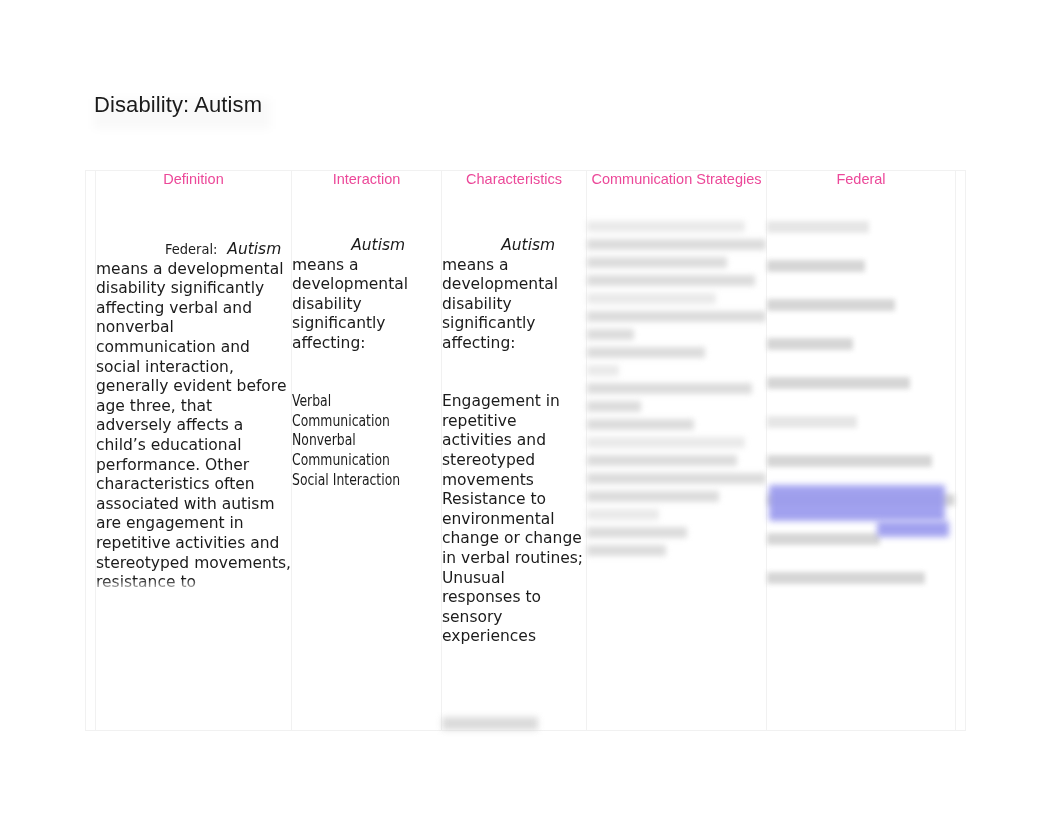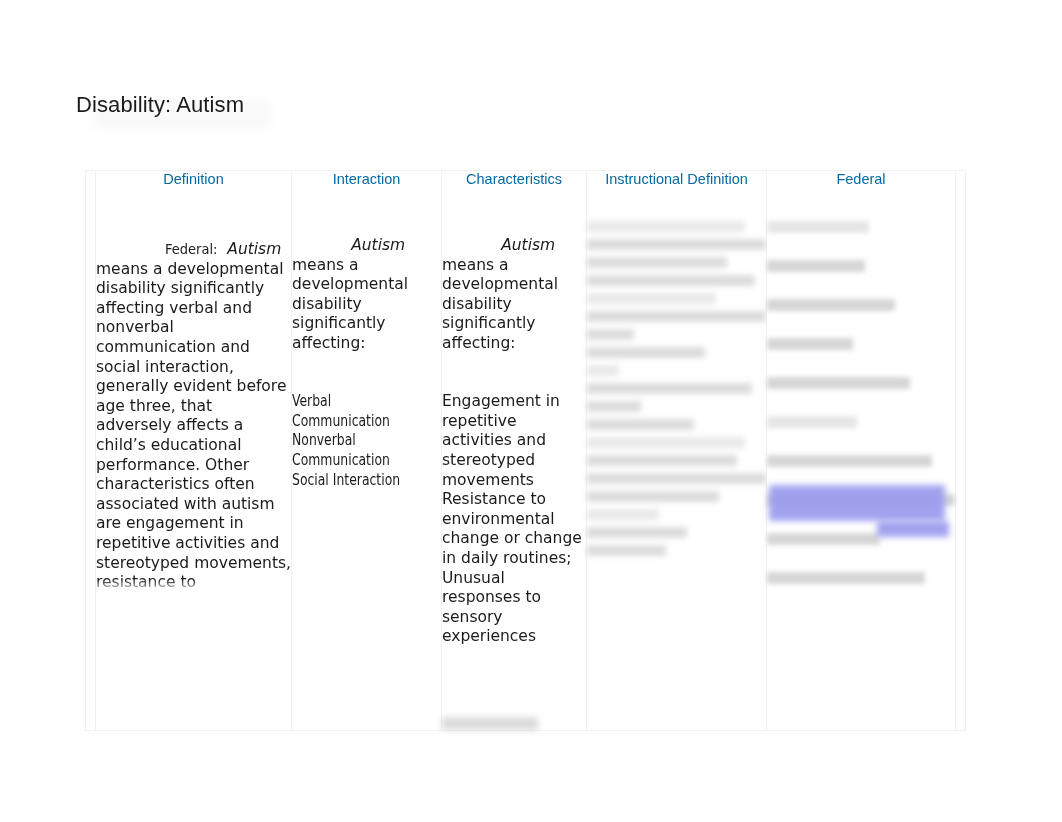--- a/index.html
+++ b/index.html
@@ -20,21 +20,21 @@
     left: 0; top: 0;
     width: 1062px;
     height: 822px;
     background: #ffffff;
     overflow: hidden;
   }
 
   
   #doc-title {
     position: absolute;
-    left: 76px;
+    left: 94px;
     top: 92px;
     font-size: 22px;
     font-weight: 400;
     color: #1b1b1b;
     letter-spacing: 0.1px;
     white-space: nowrap;
   }
   
   #title-smudge {
     position: absolute;
@@ -70,21 +70,21 @@
   
   td.gutter-l, td.gutter-r {
     background: #fafafa;
     border-color: #f3f3f3;
   }
 
   .colhead {
     text-align: center;
     font-size: 14.5px;
     font-weight: 400;
-    color: #0369a1;
+    color: #ec4899;
     padding: 8px 2px 2px 2px;
     background: #fcfcfc;
     border-bottom: none !important;
     height: 24px;
     box-sizing: border-box;
   }
   .cell-body {
     padding: 0 8px 6px 8px;
     border-top: none !important;
   }
@@ -198,21 +198,21 @@
         <col style="width:189px">
         <col style="width:10px">
       </colgroup>
 
       <tbody>
           <tr>
         <td class="gutter-l colhead"></td>
         <th class="colhead">Definition</th>
         <th class="colhead">Interaction</th>
         <th class="colhead">Characteristics</th>
-        <th class="colhead">Instructional Definition</th>
+        <th class="colhead">Communication Strategies</th>
         <th class="colhead">Federal</th>
         <td class="gutter-r colhead"></td>
       </tr>
 
       <tr>
         <td class="gutter-l cell-body"></td>
 
         <td class="cell-body">
           <div id="definition-clip">
             <div class="para soft-edge" style="padding-top:26px;">
@@ -230,21 +230,21 @@
 Nonverbal Communication
 Social Interaction</div>
         </td>
 
         <td class="cell-body">
           <div class="para soft-edge" style="padding-top:22px;">
             <i>Autism</i><span> means a developmental disability significantly affecting:</span>
           </div>
           <div class="spacer-line"></div>
           <div class="para soft-edge">Engagement in repetitive activities and stereotyped movements
-Resistance to environmental change or change in daily routines;
+Resistance to environmental change or change in verbal routines;
 Unusual responses to sensory experiences</div>
           <div id="char-smudge"></div>
         </td>
 
         <td class="cell-body">
           <div id="instr-blur">
                 <div class="redacted-line soft" style="width: 88%;"></div>
                 <div class="redacted-line" style="width: 100%;"></div>
                 <div class="redacted-line" style="width: 78%;"></div>
                 <div class="redacted-line" style="width: 94%;"></div>

